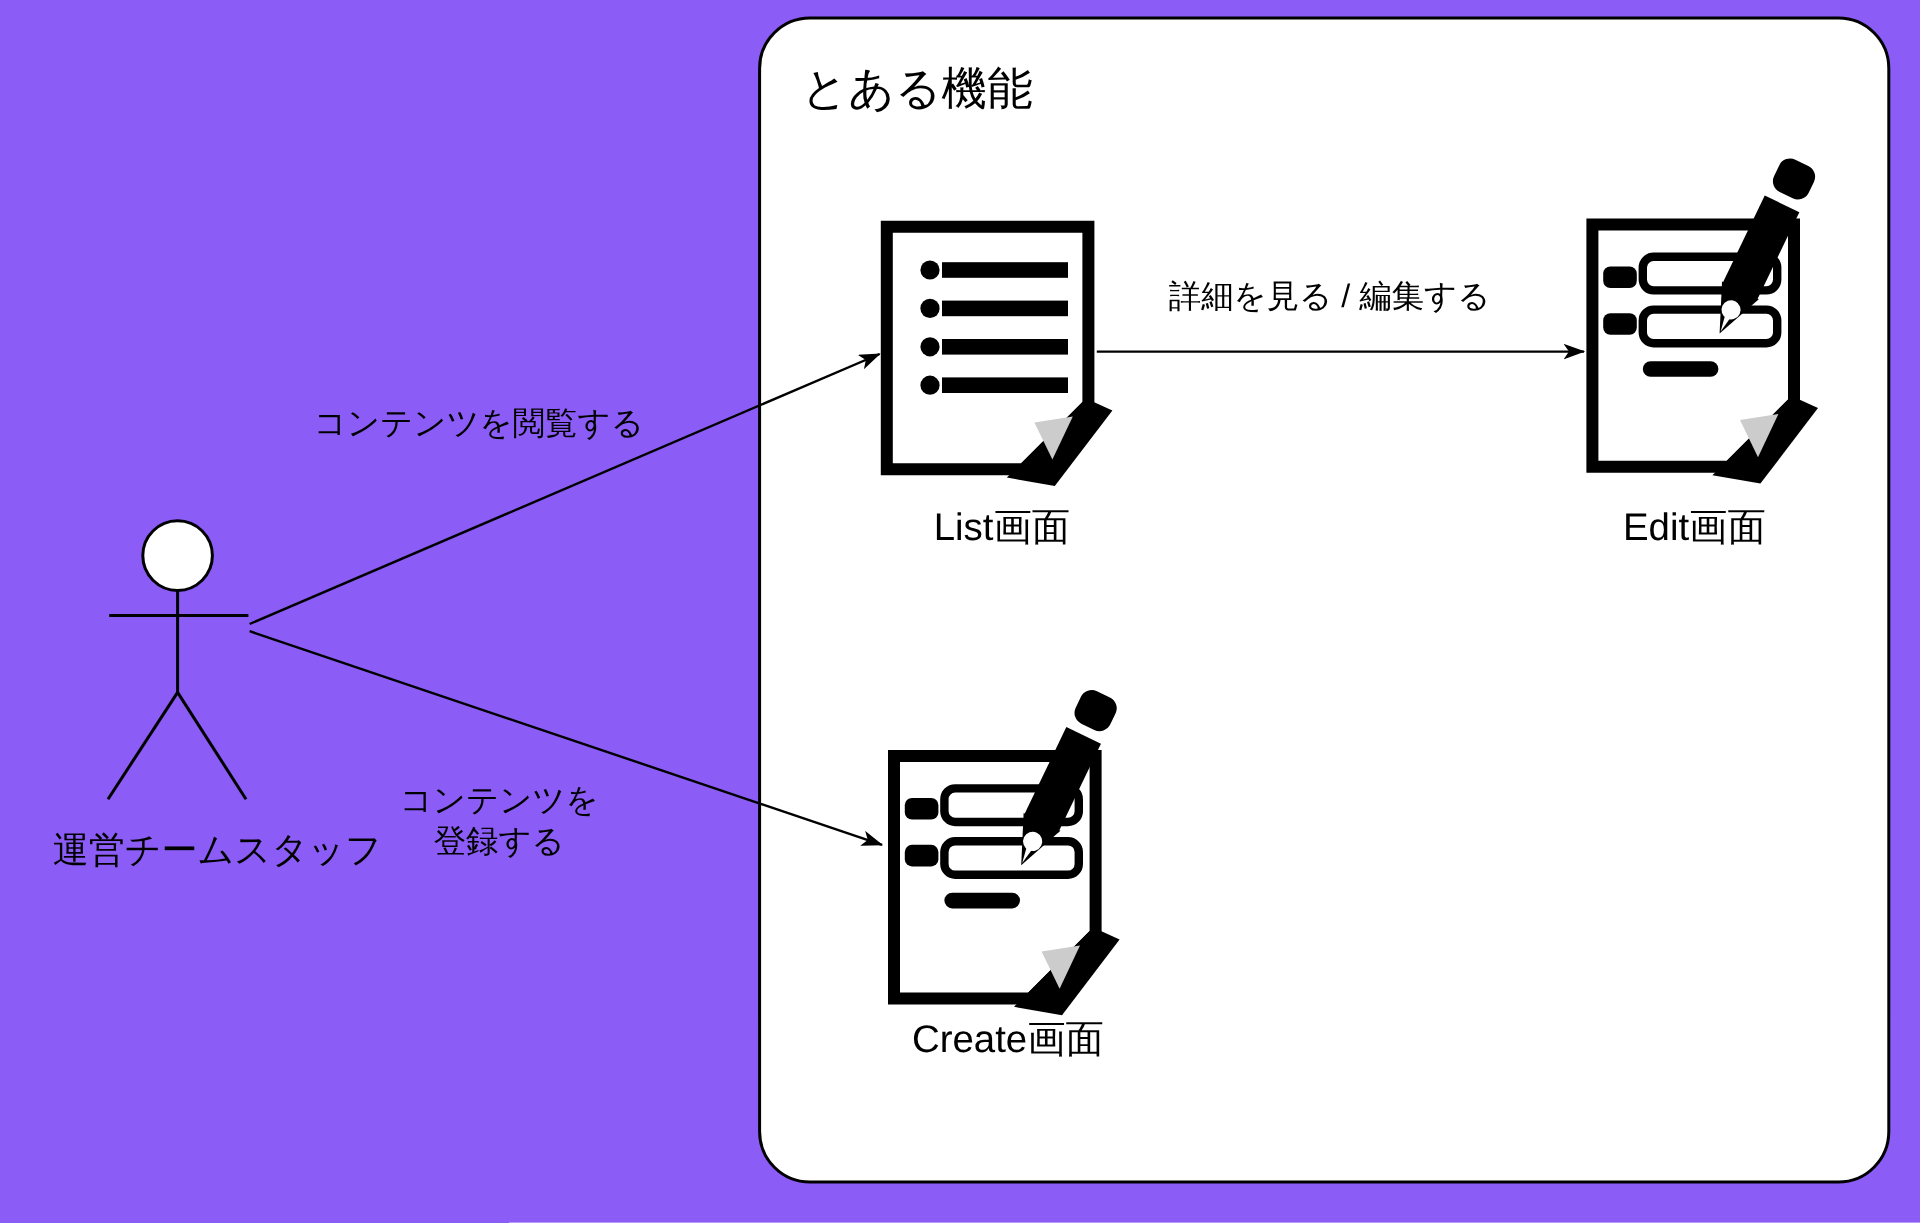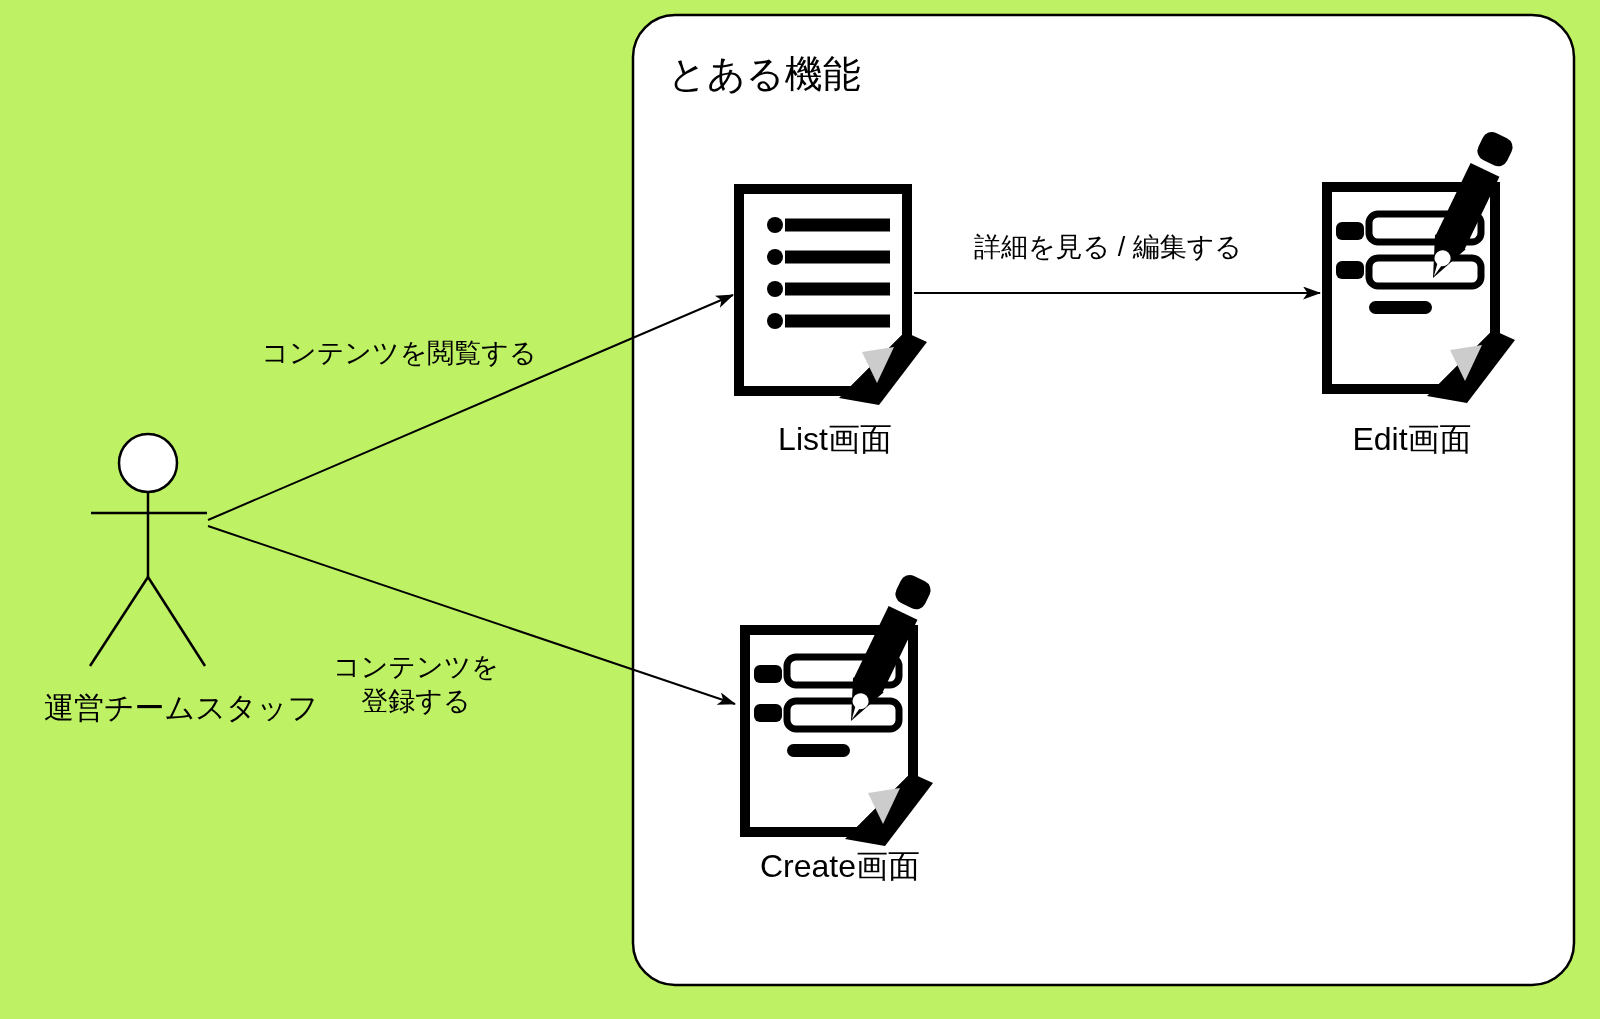--- a/index.html
+++ b/index.html
@@ -5,21 +5,21 @@
   html, body {
     margin: 0;
     padding: 0;
     background: #ffffff;
     font-family: "Liberation Sans", sans-serif;
   }
   .stage {
     position: relative;
     width: 1600px;
     height: 1019px;
-    background: #bef264;
+    background: #8b5cf6;
     overflow: hidden;
   }
   svg text {
     fill: #000000;
     font-family: "Liberation Sans", sans-serif;
   }
   .boundary-title  { font-size: 38px; }
   .node-label      { font-size: 32px; }
   .edge-label      { font-size: 27px; }
   .actor-label     { font-size: 30px; }

